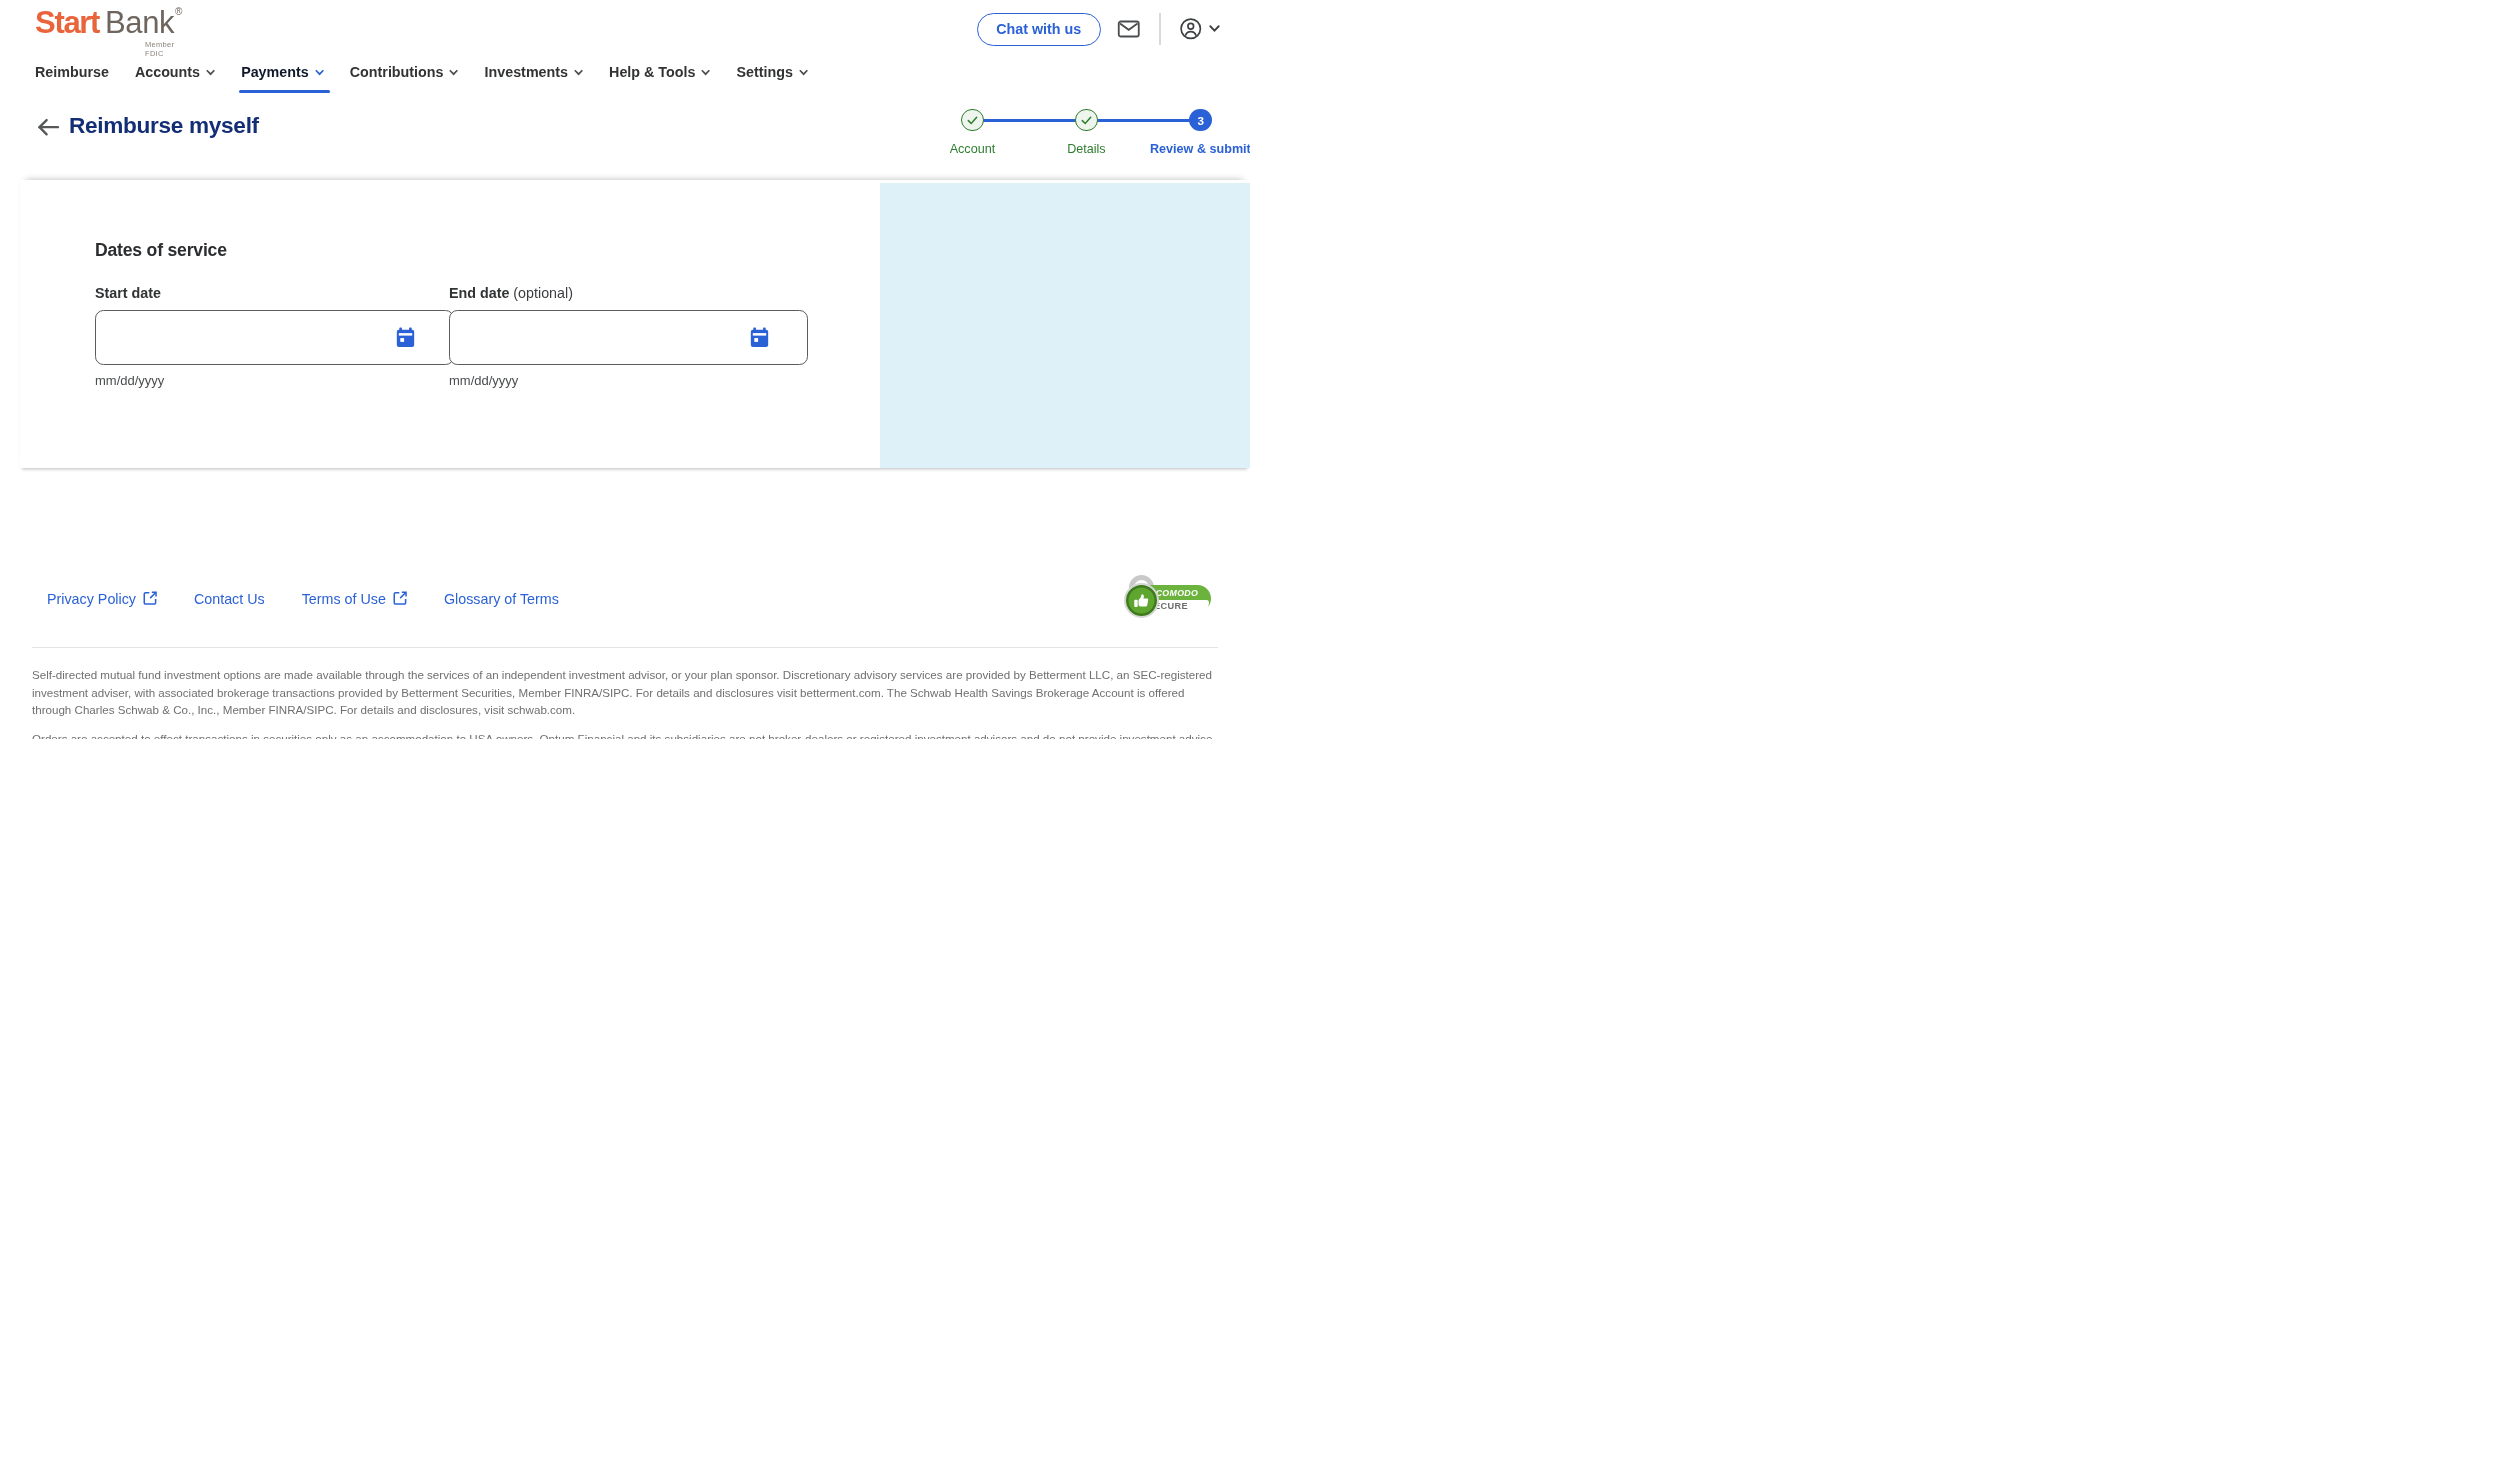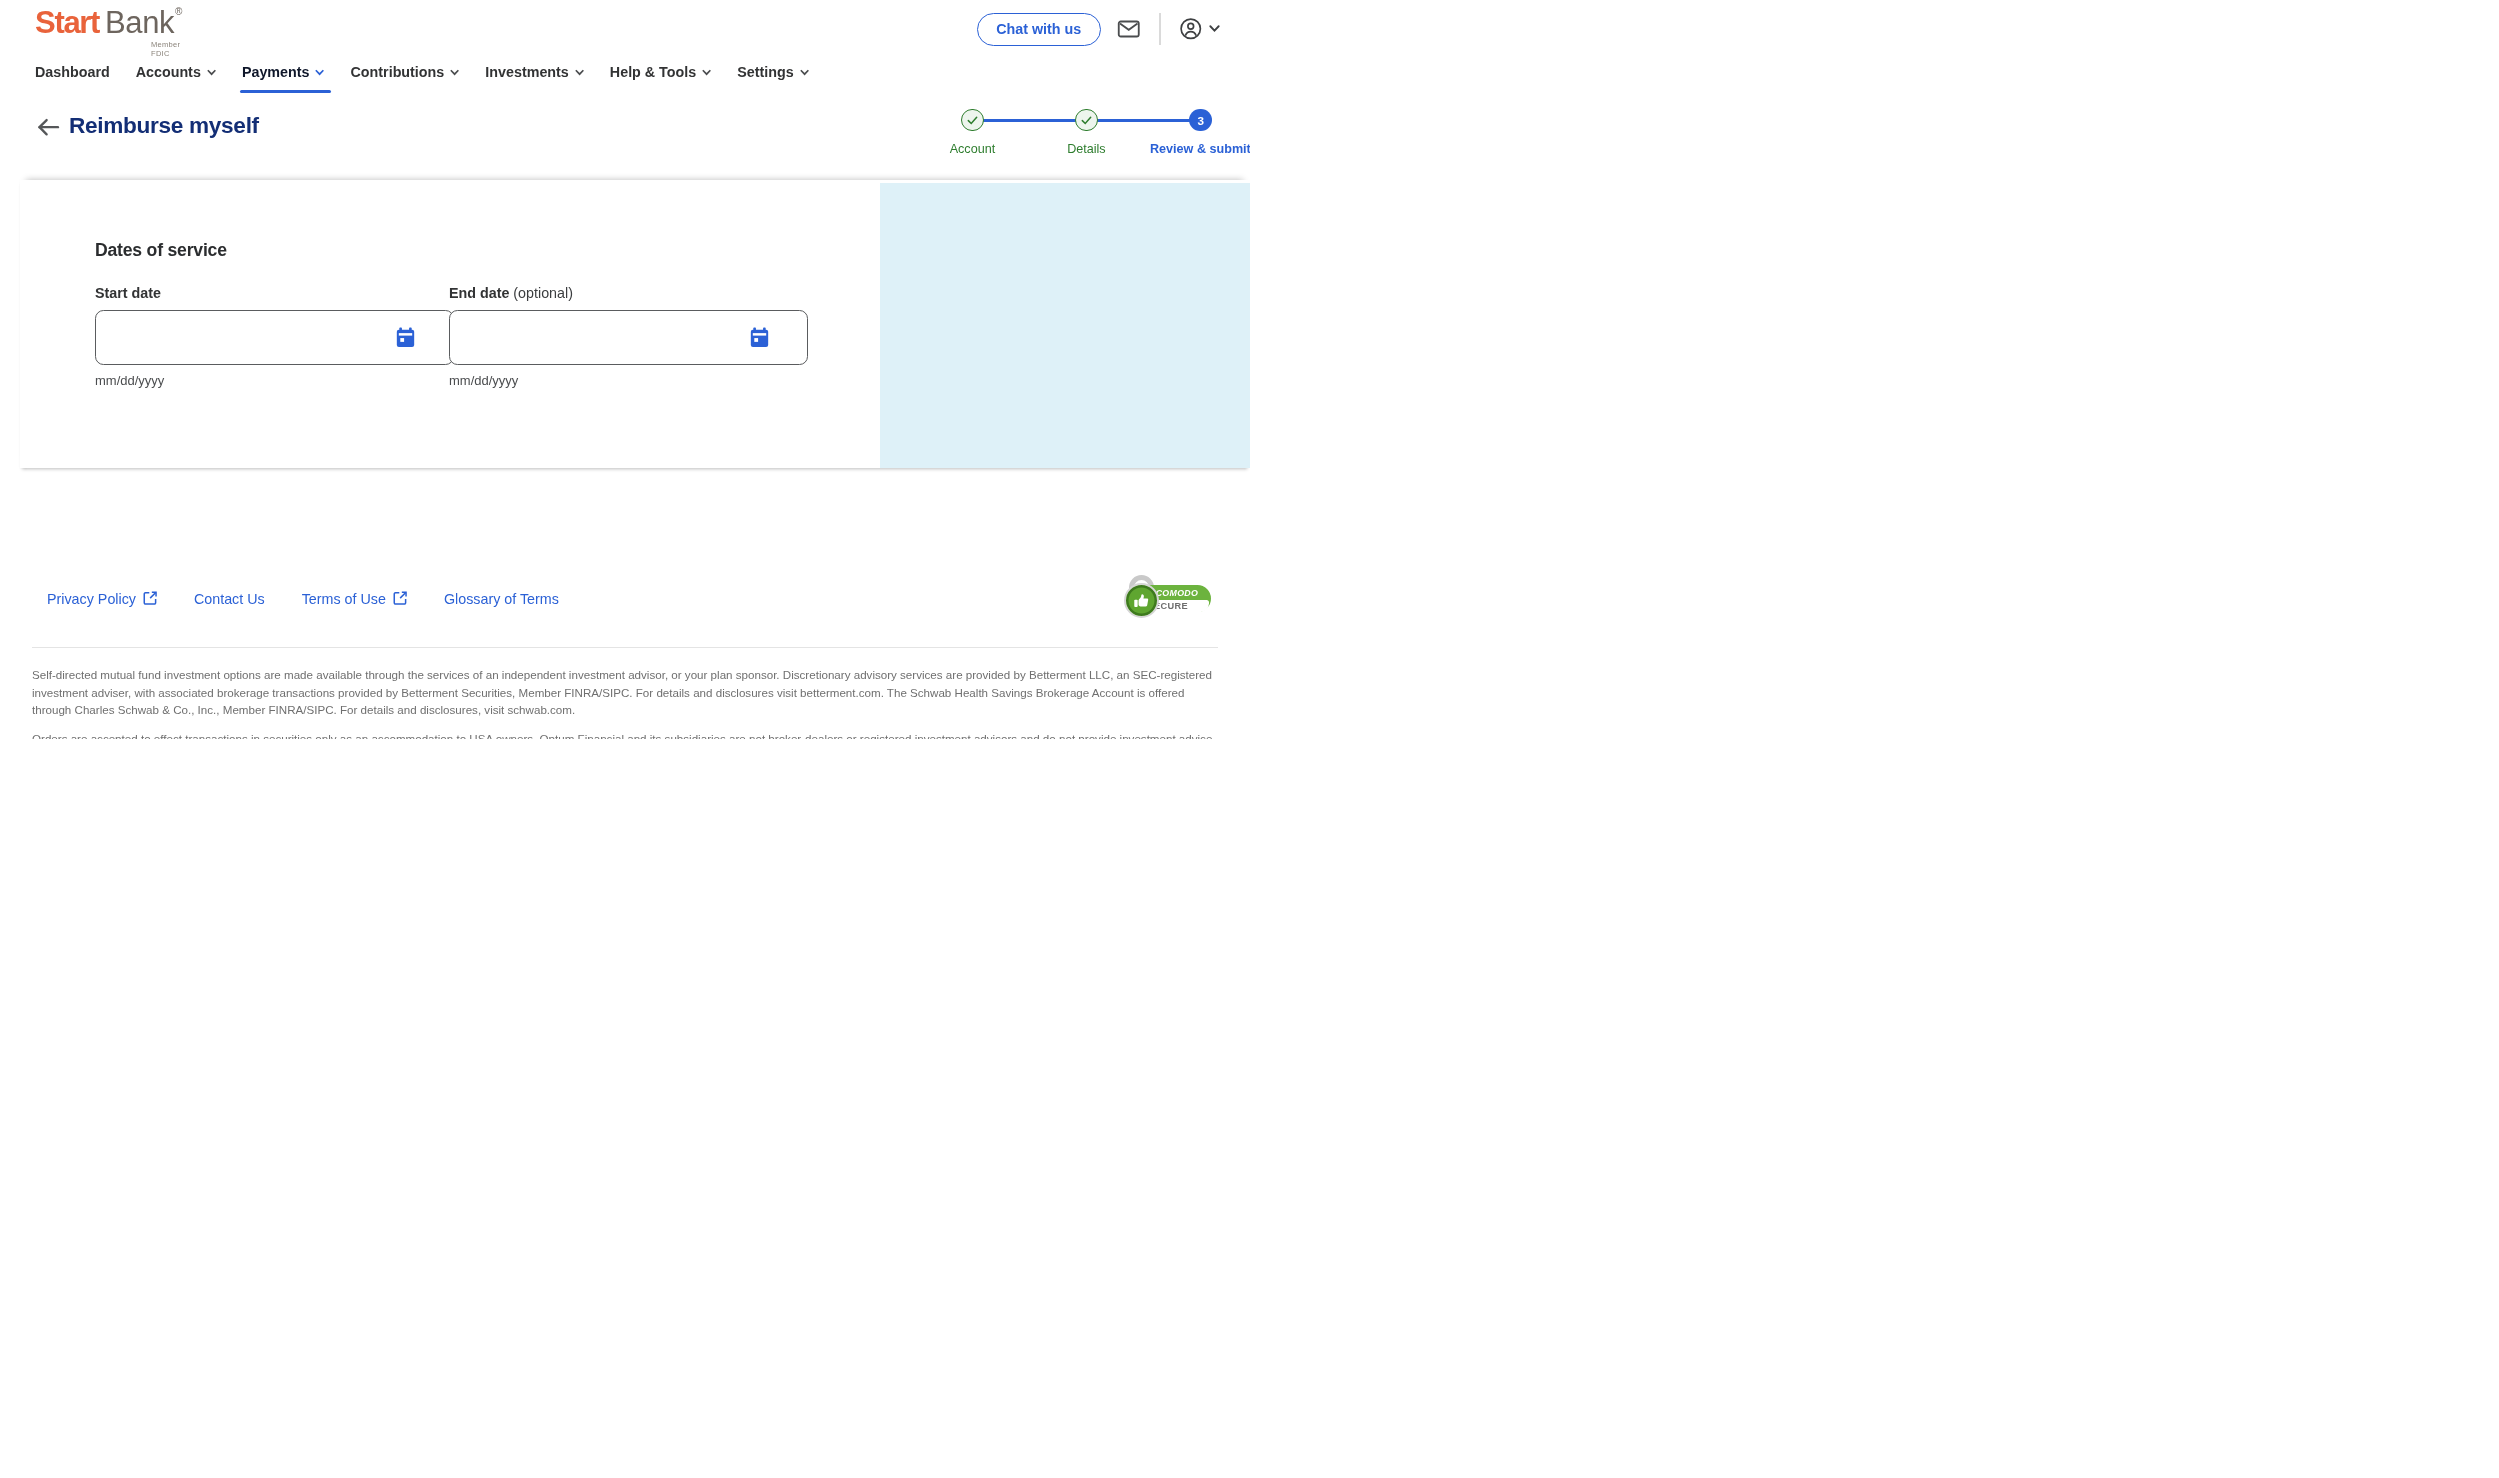--- a/index.html
+++ b/index.html
@@ -8,21 +8,21 @@
     width:1250px; height:739px; overflow:hidden; position:relative;
     font-family:"Liberation Sans", sans-serif; color:#323334;
   }
   
   .header { display:flex; justify-content:space-between; align-items:flex-start; padding:6.7px 30px 0 35px; height:52px; }
   .logo { position:relative; cursor:pointer; }
   .logo-line { display:flex; align-items:flex-start; line-height:1; }
   .logo-optum { font-size:31px; font-weight:800; color:#E9633B; letter-spacing:-1.3px; }
   .logo-bank { font-size:31px; font-weight:400; color:#6D655E; margin-left:5.9px; letter-spacing:-0.4px; }
   .logo-reg { font-size:10px; color:#6D655E; margin-left:0.8px; margin-top:0.8px; }
-  .logo-tagline { position:absolute; left:116px; top:33px; font-size:7.5px; color:#8B847B; letter-spacing:0.3px; }
+  .logo-tagline { position:absolute; left:110px; top:33px; font-size:7.5px; color:#8B847B; letter-spacing:0.3px; }
   .header-right { display:flex; align-items:center; gap:14.3px; margin-top:5.9px; }
   .chat-btn {
     background:#fff; border:1.3px solid #2B61D6; color:#2B61D6; font-weight:700; font-size:14.3px;
     border-radius:18.4px; padding:7.5px 18.4px; cursor:pointer; font-family:inherit;
   }
   .icon-btn { background:none; border:none; cursor:pointer; display:flex; align-items:center; padding:1.7px; }
   .vdiv { width:1.7px; height:32px; background:#DADADA; margin:0 3.4px; }
   .account-menu { display:flex; align-items:center; gap:6.7px; cursor:pointer; }
   
   .nav { display:flex; align-items:center; gap:26px; padding:11.7px 0 13.4px 35px; }
@@ -125,21 +125,21 @@
         <svg width="11" height="7.5" viewBox="0 0 13 9" fill="none" stroke="#3E4042" stroke-width="2.2" stroke-linecap="round">
           <path d="M1.5 1.5 L6.5 6.8 L11.5 1.5"></path>
         </svg>
       </span>
     </div>
   </div>
 </header>
 
 <nav class="nav">
   <div class="nav-item">
-    <span>Dashboard</span>
+    <span>Reimburse</span>
   </div>
   <div class="nav-item">
     <span>Accounts</span>
     <svg width="9.2" height="6.7" viewBox="0 0 11 8" fill="none" stroke="#4B4D4F" stroke-width="2">
         <path d="M1 1.5 L5.5 6.2 L10 1.5"></path>
       </svg>
   </div>
   <div class="nav-item active">
     <span>Payments</span>
     <svg width="9.2" height="6.7" viewBox="0 0 11 8" fill="none" stroke="#2B61D6" stroke-width="2">

